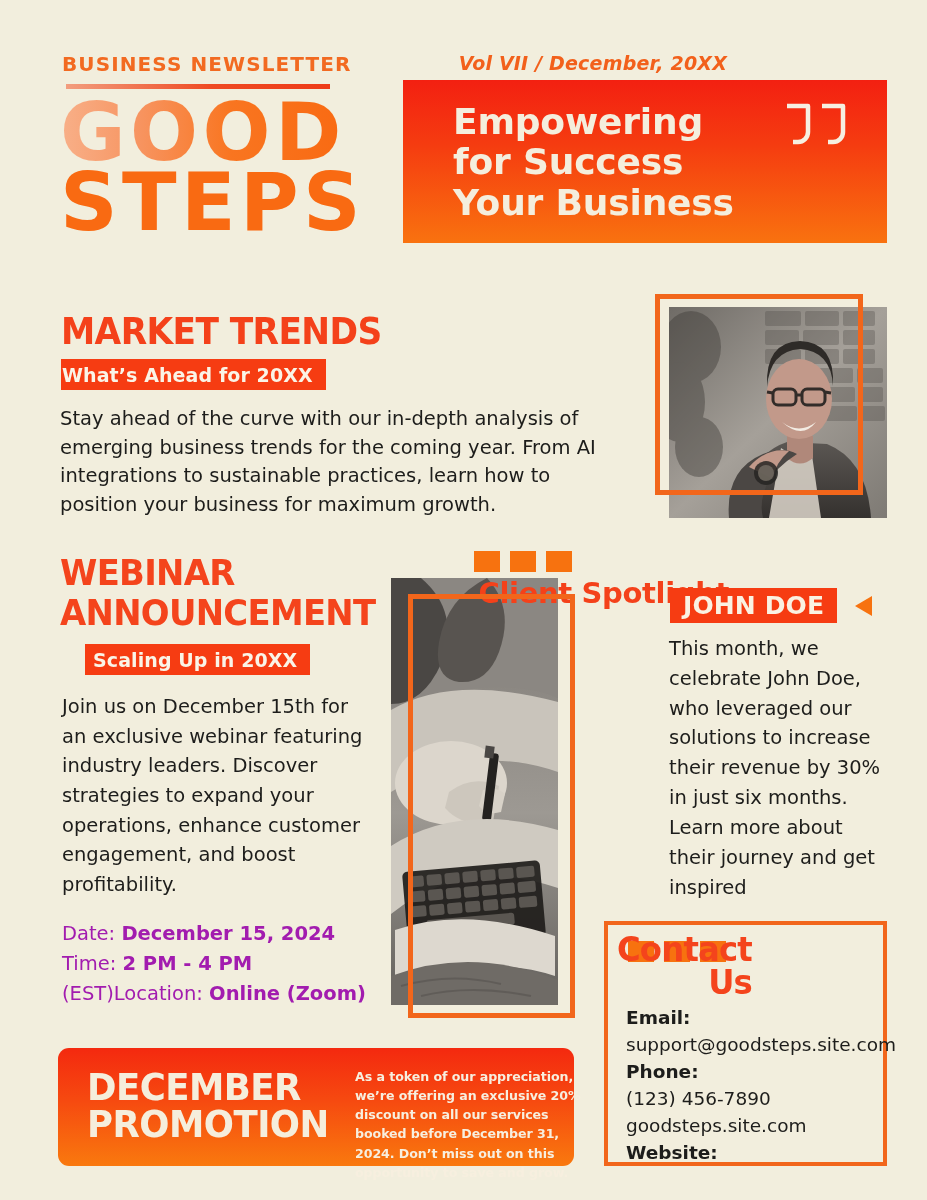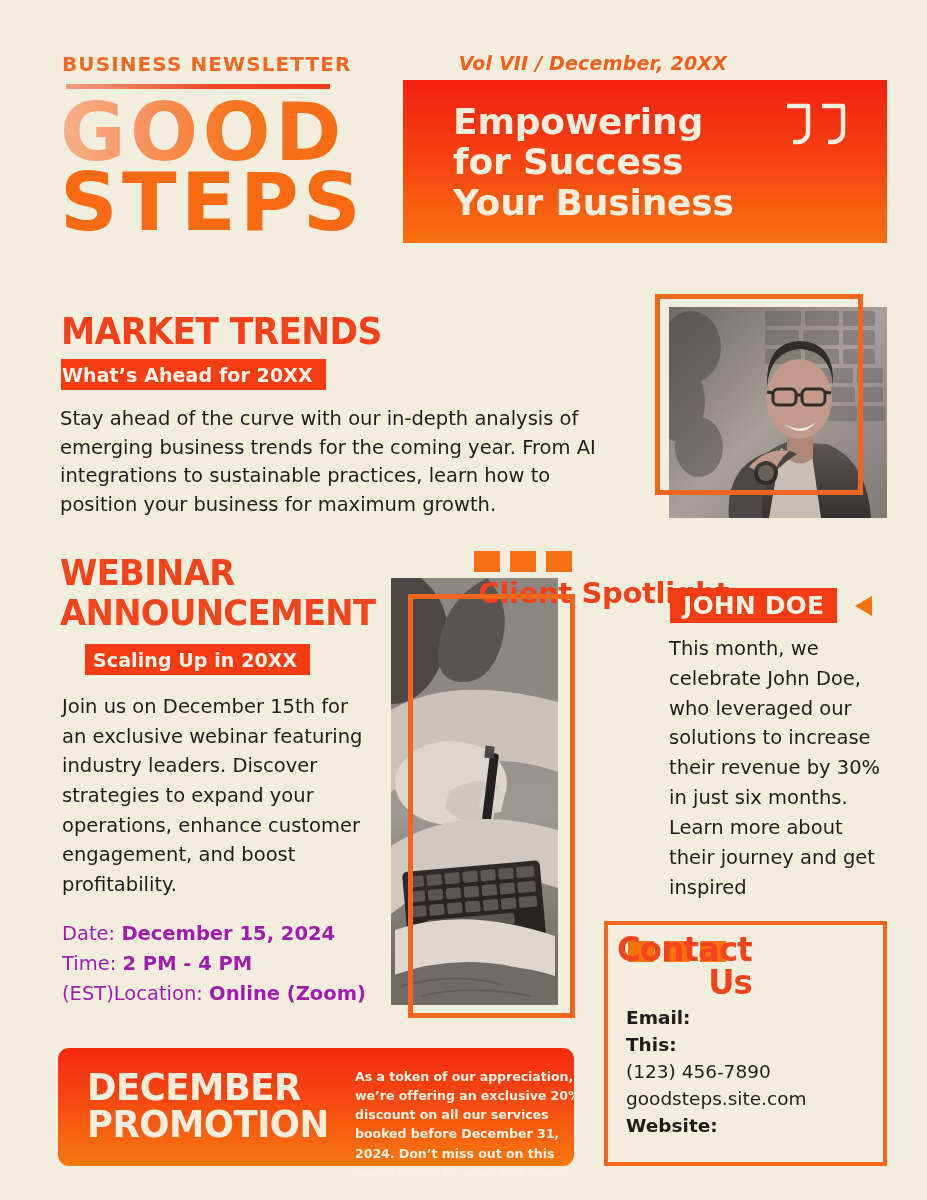--- a/index.html
+++ b/index.html
@@ -527,21 +527,22 @@
     <div class="sq"></div>
     <div class="sq"></div>
     <div class="sq"></div>
   </div>
   <div class="contact-title">
     <div>Contact</div>
     <div>Us</div>
   </div>
   <div class="contact-list">
     <div><b>Email:</b></div>
-    <div><b>This:</b></div>
+    <div>support@goodsteps.site.com</div>
+    <div><b>Phone:</b></div>
     <div>(123) 456-7890</div>
     <div>goodsteps.site.com</div>
     <div><b>Website:</b></div>
   </div>
 
   <div class="promo">
     <div class="promo-title">
       <div>DECEMBER</div>
       <div>PROMOTION</div>
     </div>

